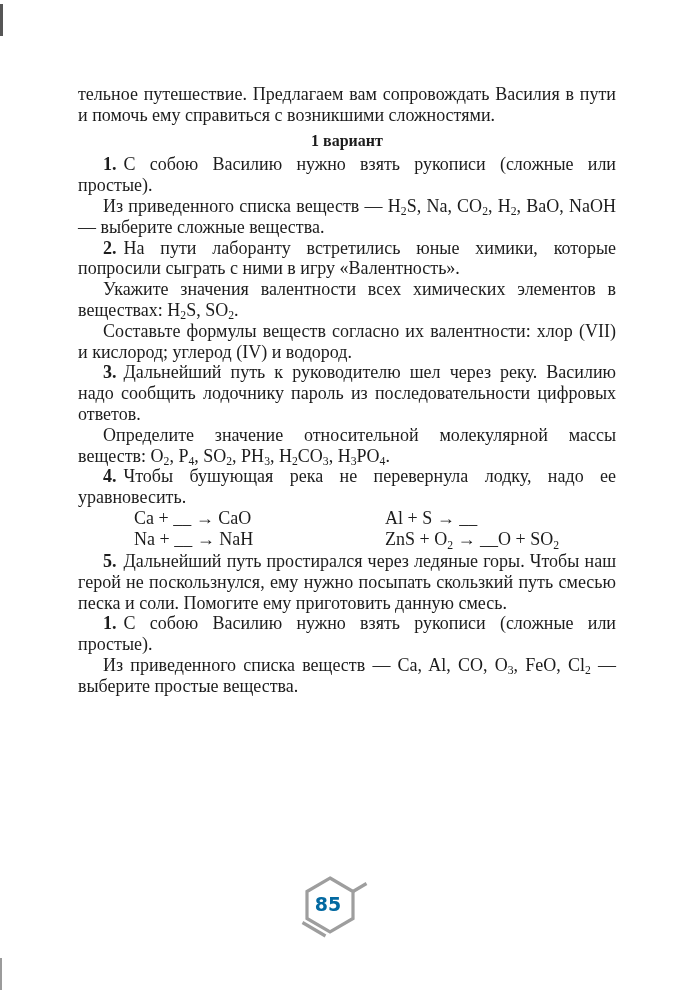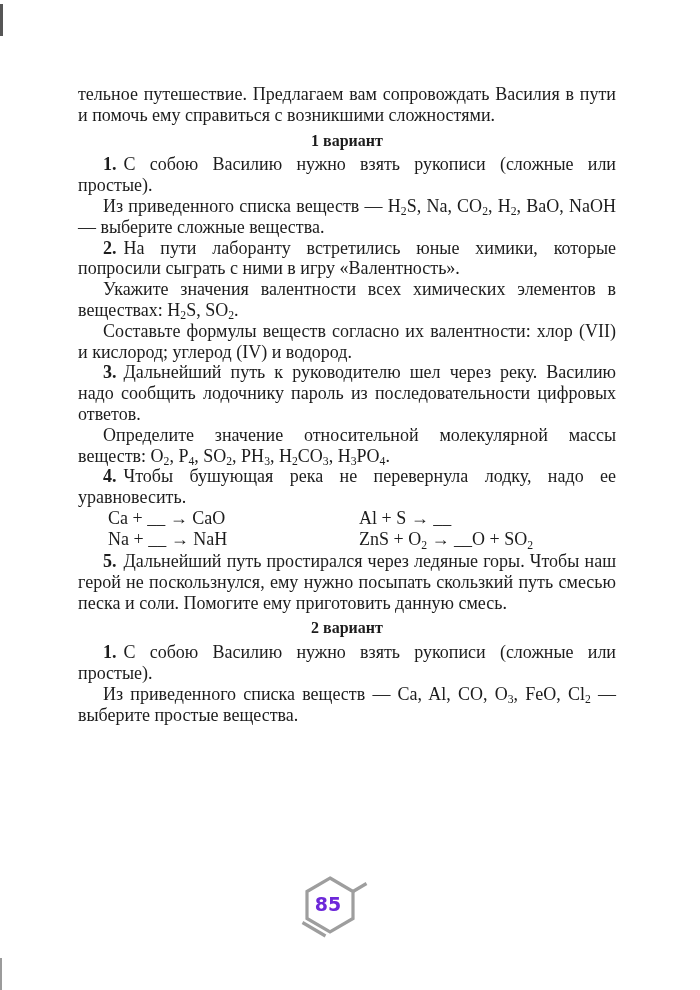--- a/index.html
+++ b/index.html
@@ -33,41 +33,41 @@
   }
   sub {
     font-size: 65%;
     line-height: 0;
     position: relative;
     vertical-align: baseline;
     top: 0.3em;
   }
   .equations {
     display: flex;
-    margin-left: 30px;
+    margin-left: 56px;
     text-align: center; text-align-last: left;
   }
   .eq-col.left { width: 251px; }
   .eq-col.right { flex: 1; }
   .eq { line-height: 21.5px; white-space: nowrap; }
 
   .page-badge {
     position: absolute;
     left: 292px; top: 872px;
     width: 76px; height: 66px;
   }
   .page-badge svg { position: absolute; left: 0; top: 0; }
   .page-badge .badge-number {
     position: absolute; left: 0; top: 0;
     width: 76px; height: 66px;
     display: flex; align-items: center; justify-content: center;
     font-family: "DejaVu Sans", "Liberation Sans", sans-serif;
     font-weight: 700;
     font-size: 19px;
-    color: #6d28d9;
+    color: #0369a1;
     padding-right: 4px; padding-bottom: 2px;
     box-sizing: border-box;
   }
 </style>
 </head>
 <body>
 
 <div class="scan-artifact top"></div>
 <div class="scan-artifact bottom"></div>
 
@@ -115,21 +115,20 @@
     <div class="eq-col right">
       <div class="eq">Al + S → __</div>
       <div class="eq">ZnS + O<sub>2</sub> → __O + SO<sub>2</sub></div>
     </div>
   </div>
 
   <p class="para">
     <b class="num">5.</b><span>Дальнейший путь простирался через ледяные горы. Чтобы наш герой не поскользнулся, ему нужно посыпать скользкий путь смесью песка и соли. Помогите ему приготовить данную смесь.</span>
   </p>
 
-  <h2 class="variant-heading">2 вариант</h2>
 
   <p class="para">
     <b class="num">1.</b><span>С собою Василию нужно взять рукописи (сложные или простые).</span>
   </p>
   <p class="para">
     <span>Из приведенного списка веществ — Ca, Al, CO, O<sub>3</sub>, FeO, Cl<sub>2</sub> — выберите простые вещества.</span>
   </p>
 
 </div>
 

